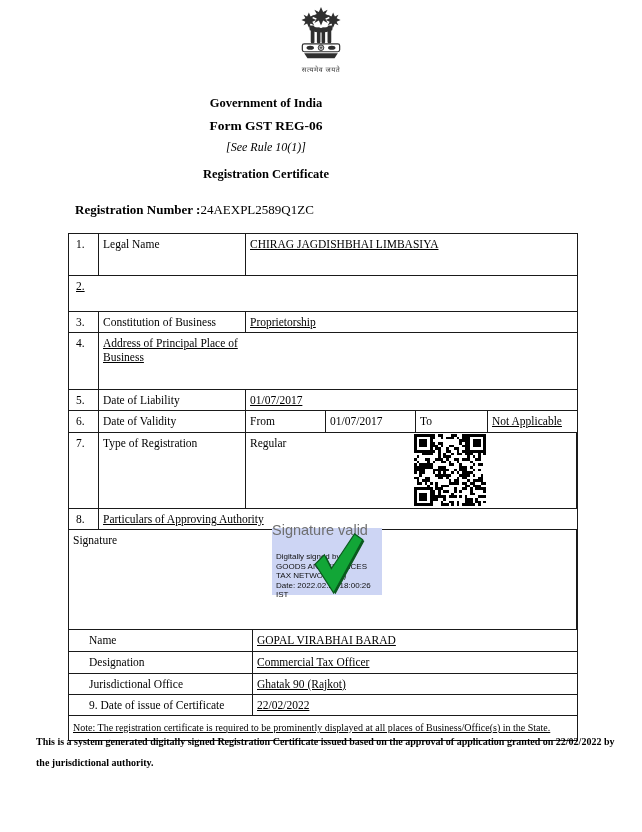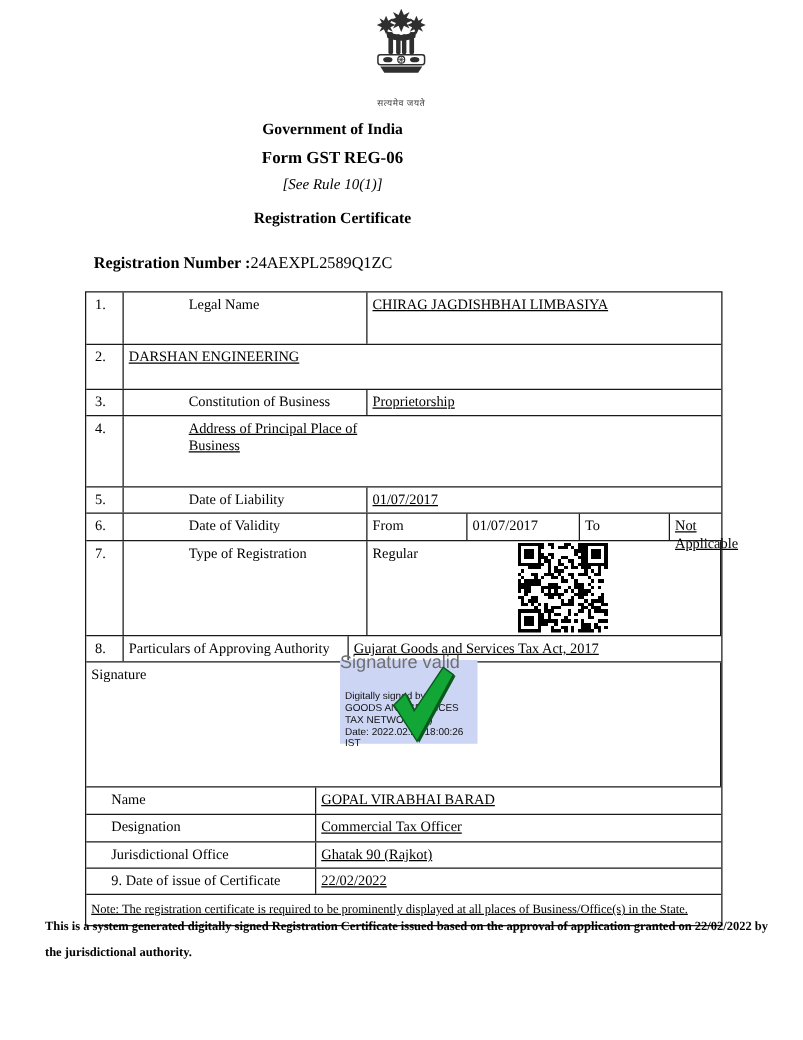--- a/index.html
+++ b/index.html
@@ -3,40 +3,40 @@
 <meta charset="utf-8">
 <style>
   html,body{margin:0;padding:0;}
   body{
     width:642px;height:832px;background:#ffffff;position:relative;
     font-family:"Liberation Serif", serif;color:#000;overflow:hidden;
   }
   
   .emblem-wrap{position:absolute;top:6px;left:0;width:642px;text-align:center;}
   .emblem{width:58px;height:56px;display:inline-block;}
-  .motto{font-size:7px;line-height:8px;color:#3a3a3a;letter-spacing:0.5px;margin-top:12px;}
+  .motto{font-size:7px;line-height:8px;color:#3a3a3a;letter-spacing:0.5px;margin-top:0;}
   .hline{position:absolute;left:0;width:532px;text-align:center;}
   .h-gov{top:96px;font-weight:bold;font-size:12.5px;}
   .h-form{top:118px;font-weight:bold;font-size:13.5px;}
   .h-rule{top:140px;font-style:italic;font-size:12px;}
   .h-title{top:167px;font-weight:bold;font-size:12.5px;}
   .regline{position:absolute;left:75px;top:202px;font-size:13px;}
   .regline .lbl{font-weight:bold;}
   
   .cert-table{
     position:absolute;left:68px;top:233px;width:510px;
     border:1px solid var(--border,#1a1a1a);box-sizing:border-box;
     font-size:11.5px;line-height:14px;
   }
   .trow{display:flex;border-bottom:1px solid var(--border,#1a1a1a);box-sizing:border-box;position:relative;}
   .trow:last-child{border-bottom:none;}
   .cell{border-right:1px solid var(--border,#1a1a1a);box-sizing:border-box;padding:3px 4px 0 4px;}
   .cell:last-child{border-right:none;text-decoration:underline;}
   .c-no{flex:0 0 30px;padding-left:7px;}
-  .c-label{flex:0 0 147px;margin-left:48px;}
+  .c-label{flex:0 0 147px;}
   .c-label8{flex:0 0 180px;}
   .c-labelB{flex:0 0 168px;margin-left:16px;}
   .c-val{flex:1 1 auto;}
   .c-sub1{flex:0 0 80px;}
   .c-sub2{flex:0 0 90px;}
   .c-sub3{flex:0 0 72px;}
   .h42{height:42px;} .h36{height:36px;} .h21{height:21px;} .h57{height:57px;}
   .h22{height:22px;} .h76{height:76px;} .h100{height:100px;} .h24{height:24px;}
   .note-cell{flex:1 1 auto;font-size:10px;padding-top:5px;}
   
@@ -98,21 +98,20 @@
 <div class="cert-table">
 
   <div class="trow h42">
     <div class="cell c-no">1.</div>
     <div class="cell c-label">Legal Name</div>
     <div class="cell c-val">CHIRAG JAGDISHBHAI LIMBASIYA</div>
   </div>
 
   <div class="trow h36">
     <div class="cell c-no">2.</div>
-    <div class="cell c-val">DARSHAN ENGINEERING</div>
   </div>
 
   <div class="trow h21">
     <div class="cell c-no">3.</div>
     <div class="cell c-label">Constitution of Business</div>
     <div class="cell c-val">Proprietorship</div>
   </div>
 
   <div class="trow h57">
     <div class="cell c-no">4.</div>
@@ -506,21 +505,20 @@
           <rect x="20" y="26" width="1" height="1"></rect>
           <rect x="21" y="26" width="1" height="1"></rect>
           <rect x="22" y="26" width="1" height="1"></rect>
           <rect x="24" y="26" width="1" height="1"></rect>
         </svg></div>
   </div>
 
   <div class="trow h21">
     <div class="cell c-no">8.</div>
     <div class="cell c-label8">Particulars of Approving Authority</div>
-    <div class="cell c-val">Gujarat Goods and Services Tax Act, 2017</div>
   </div>
 
   <div class="trow h100">
     <div class="cell c-val">Signature</div>
     <div class="sig-box"></div>
     <div class="sig-valid">Signature valid</div>
     <div class="sig-lines">
       <div>Digitally signed by DS</div>
       <div>GOODS AND SERVICES</div>
       <div>TAX NETWORK (4)</div>

